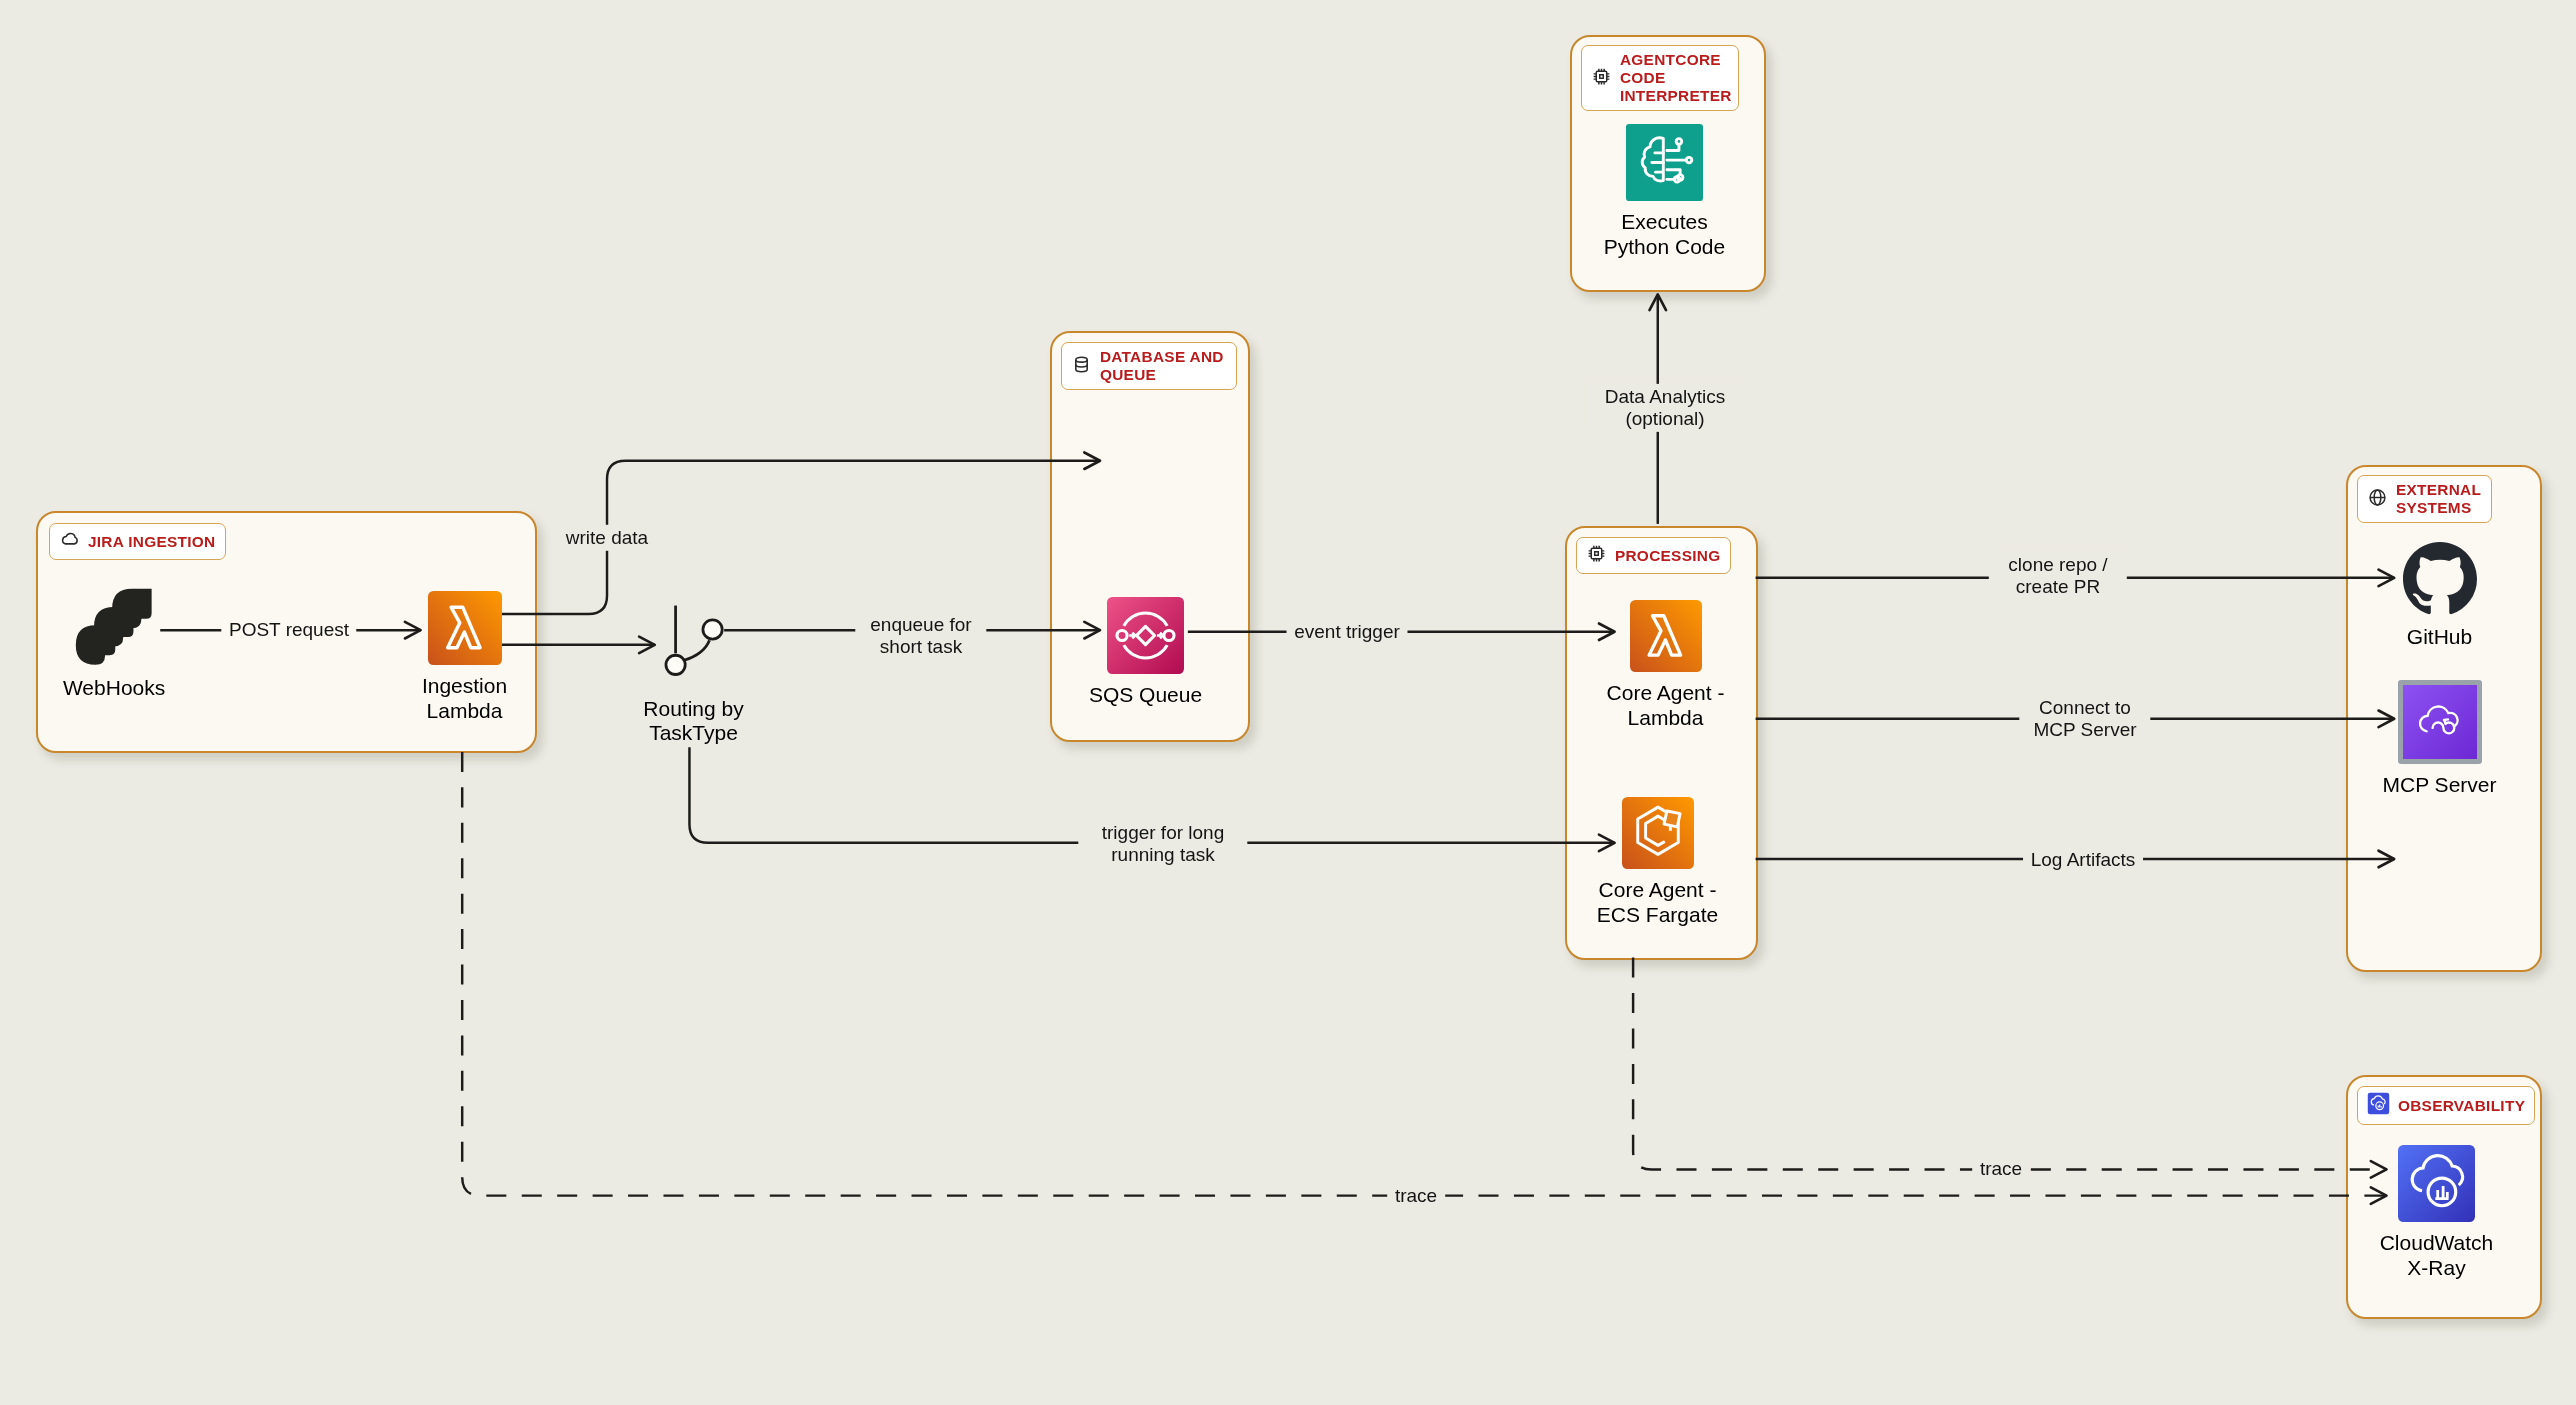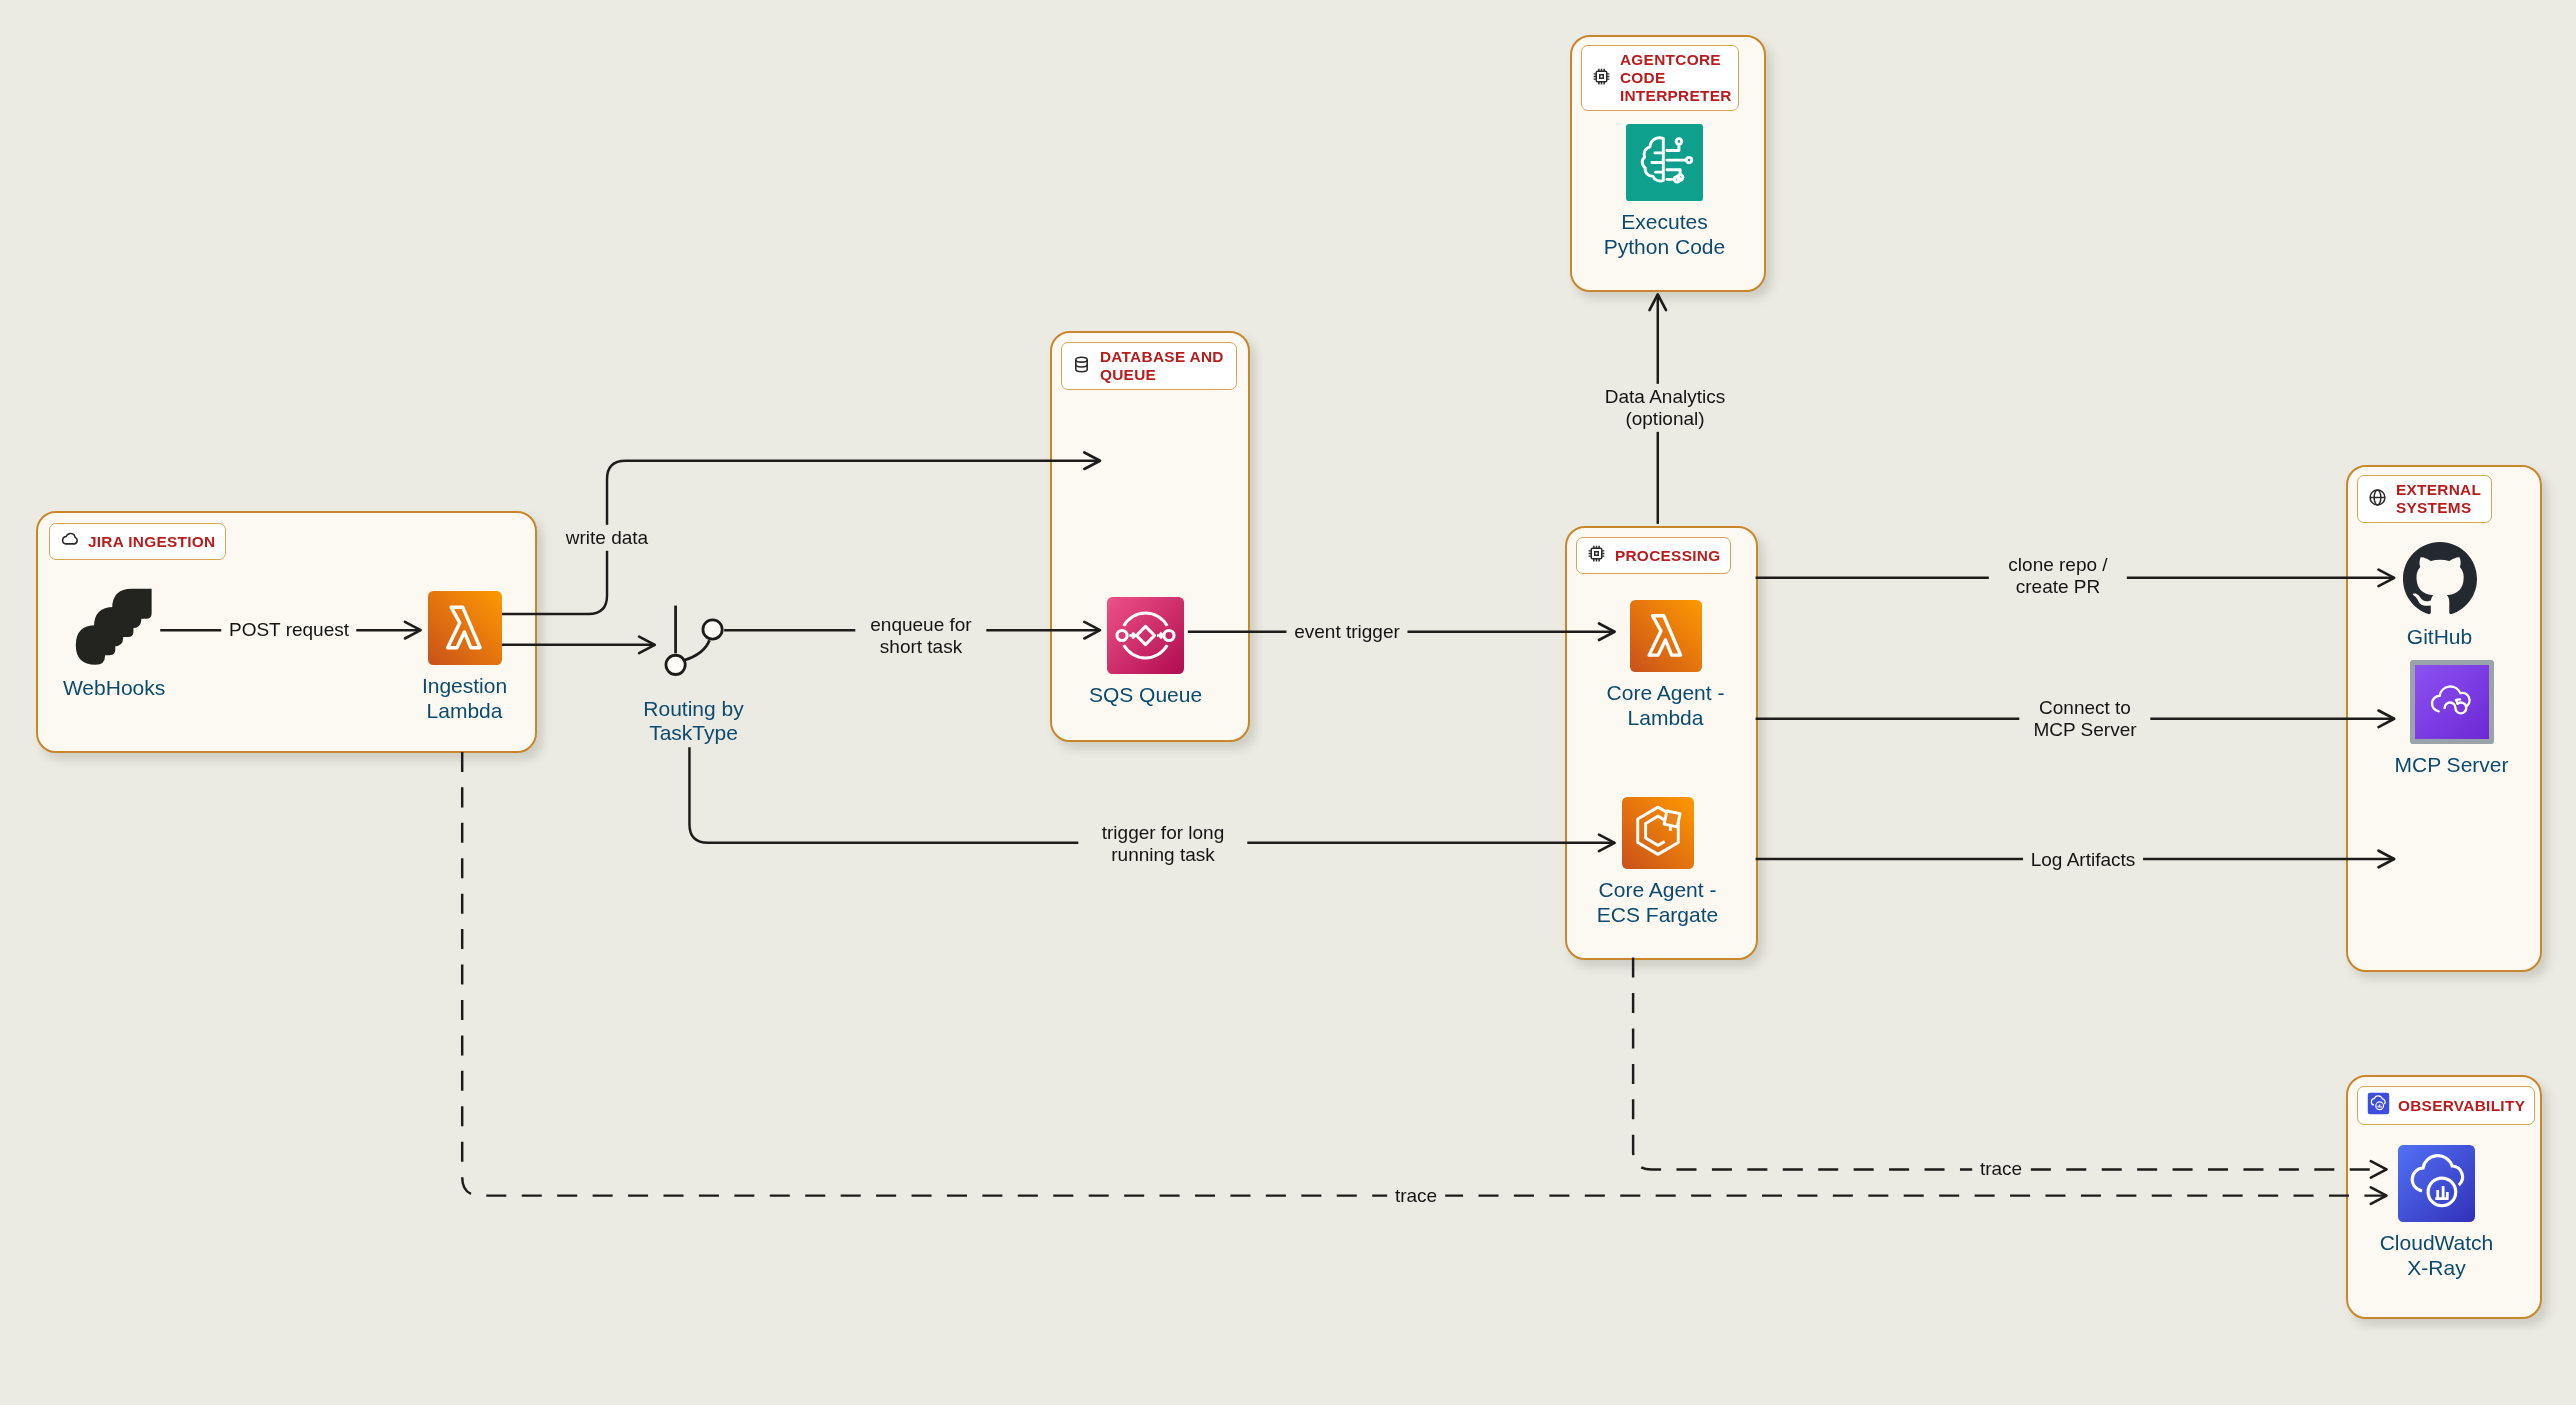--- a/index.html
+++ b/index.html
@@ -25,21 +25,21 @@
   .edge-dash{stroke-dasharray:26 20;}
   .node{position:absolute;display:flex;flex-direction:column;align-items:center;z-index:3;width:185px;}
   .icon{display:flex;align-items:center;justify-content:center;border-radius:5.4px;}
   .ic-orange{background:linear-gradient(45deg,#C8511B,#FF9900);}
   .ic-blue{background:linear-gradient(135deg,#5271F5,#3231B8);}
   .ic-pink{background:linear-gradient(135deg,#EE5287,#B00B50);}
   .ic-green{background:linear-gradient(135deg,#6CAE3E,#2F6C1B);}
   .ic-teal{background:#0FA08D;}
   .ic-purple{background:linear-gradient(135deg,#8C52F2,#6D28D4);border:5.4px solid #9AA2AA;border-radius:3.1px;}
   .ic-plain{background:transparent;}
-  .nlabel{margin-top:9.2px;font-size:21px;color:#0c4a6e;text-align:center;line-height:1.16;z-index:3;}
+  .nlabel{margin-top:9.2px;font-size:21px;color:#000000;text-align:center;line-height:1.16;z-index:3;}
   .elabel{
     position:absolute;transform:translate(-50%,-50%);font-size:19px;color:#141414;
     text-align:center;line-height:1.15;background:#ECEBE3;padding:2.3px 7.7px;z-index:3;
   }
   .elabel.infill{background:#FBF9F1;}
 </style>
 </head>
 <body>
 
 <div class="canvas">
@@ -233,21 +233,21 @@
 
   <div class="node" style="left:2347px;top:542px;">
     <div class="icon ic-plain" style="width:74px;height:74px;">
       <svg width="74" height="74" viewBox="0 0 16 16">
           <path fill="#24292F" d="M8 0C3.58 0 0 3.58 0 8c0 3.54 2.29 6.53 5.47 7.59.4.07.55-.17.55-.38 0-.19-.01-.82-.01-1.49-2.01.37-2.53-.49-2.69-.94-.09-.23-.48-.94-.82-1.13-.28-.15-.68-.52-.01-.53.63-.01 1.08.58 1.23.82.72 1.21 1.87.87 2.33.66.07-.52.28-.87.51-1.07-1.78-.2-3.64-.89-3.64-3.95 0-.87.31-1.59.82-2.15-.08-.2-.36-1.02.08-2.12 0 0 .67-.21 2.2.82.64-.18 1.32-.27 2-.27s1.36.09 2 .27c1.53-1.04 2.2-.82 2.2-.82.44 1.1.16 1.92.08 2.12.51.56.82 1.27.82 2.15 0 3.07-1.87 3.75-3.65 3.95.29.25.54.73.54 1.48 0 1.07-.01 1.93-.01 2.2 0 .21.15.46.55.38A8.01 8.01 0 0 0 16 8c0-4.42-3.58-8-8-8z"></path>
         </svg>
     </div>
     <div class="nlabel" style="width:154px;">GitHub</div>
   </div>
 
-  <div class="node" style="left:2347px;top:660px;padding-left:12px;">
+  <div class="node" style="left:2347px;top:680px;">
     <div class="icon ic-purple" style="width:74px;height:74px;">
       <svg width="63" height="63" viewBox="0 0 64 64" fill="none" stroke="#fff" stroke-width="2.4" stroke-linecap="round">
         <path d="M19 41 a8 8 0 0 1 1 -15.9 A11 11 0 0 1 41 22.5 a7.5 7.5 0 0 1 6 13.5"></path>
         <path d="M25 37.5 a5.5 5.5 0 1 1 11 0 a5.5 5.5 0 1 0 11 0 a5.5 5.5 0 0 0 -9 -4.2"></path>
         <path d="M36.5 29.5 l2 3.6 M36.5 29.5 l4.2-.6"></path>
       </svg>
     </div>
     <div class="nlabel" style="width:169px;">MCP Server</div>
   </div>
 

